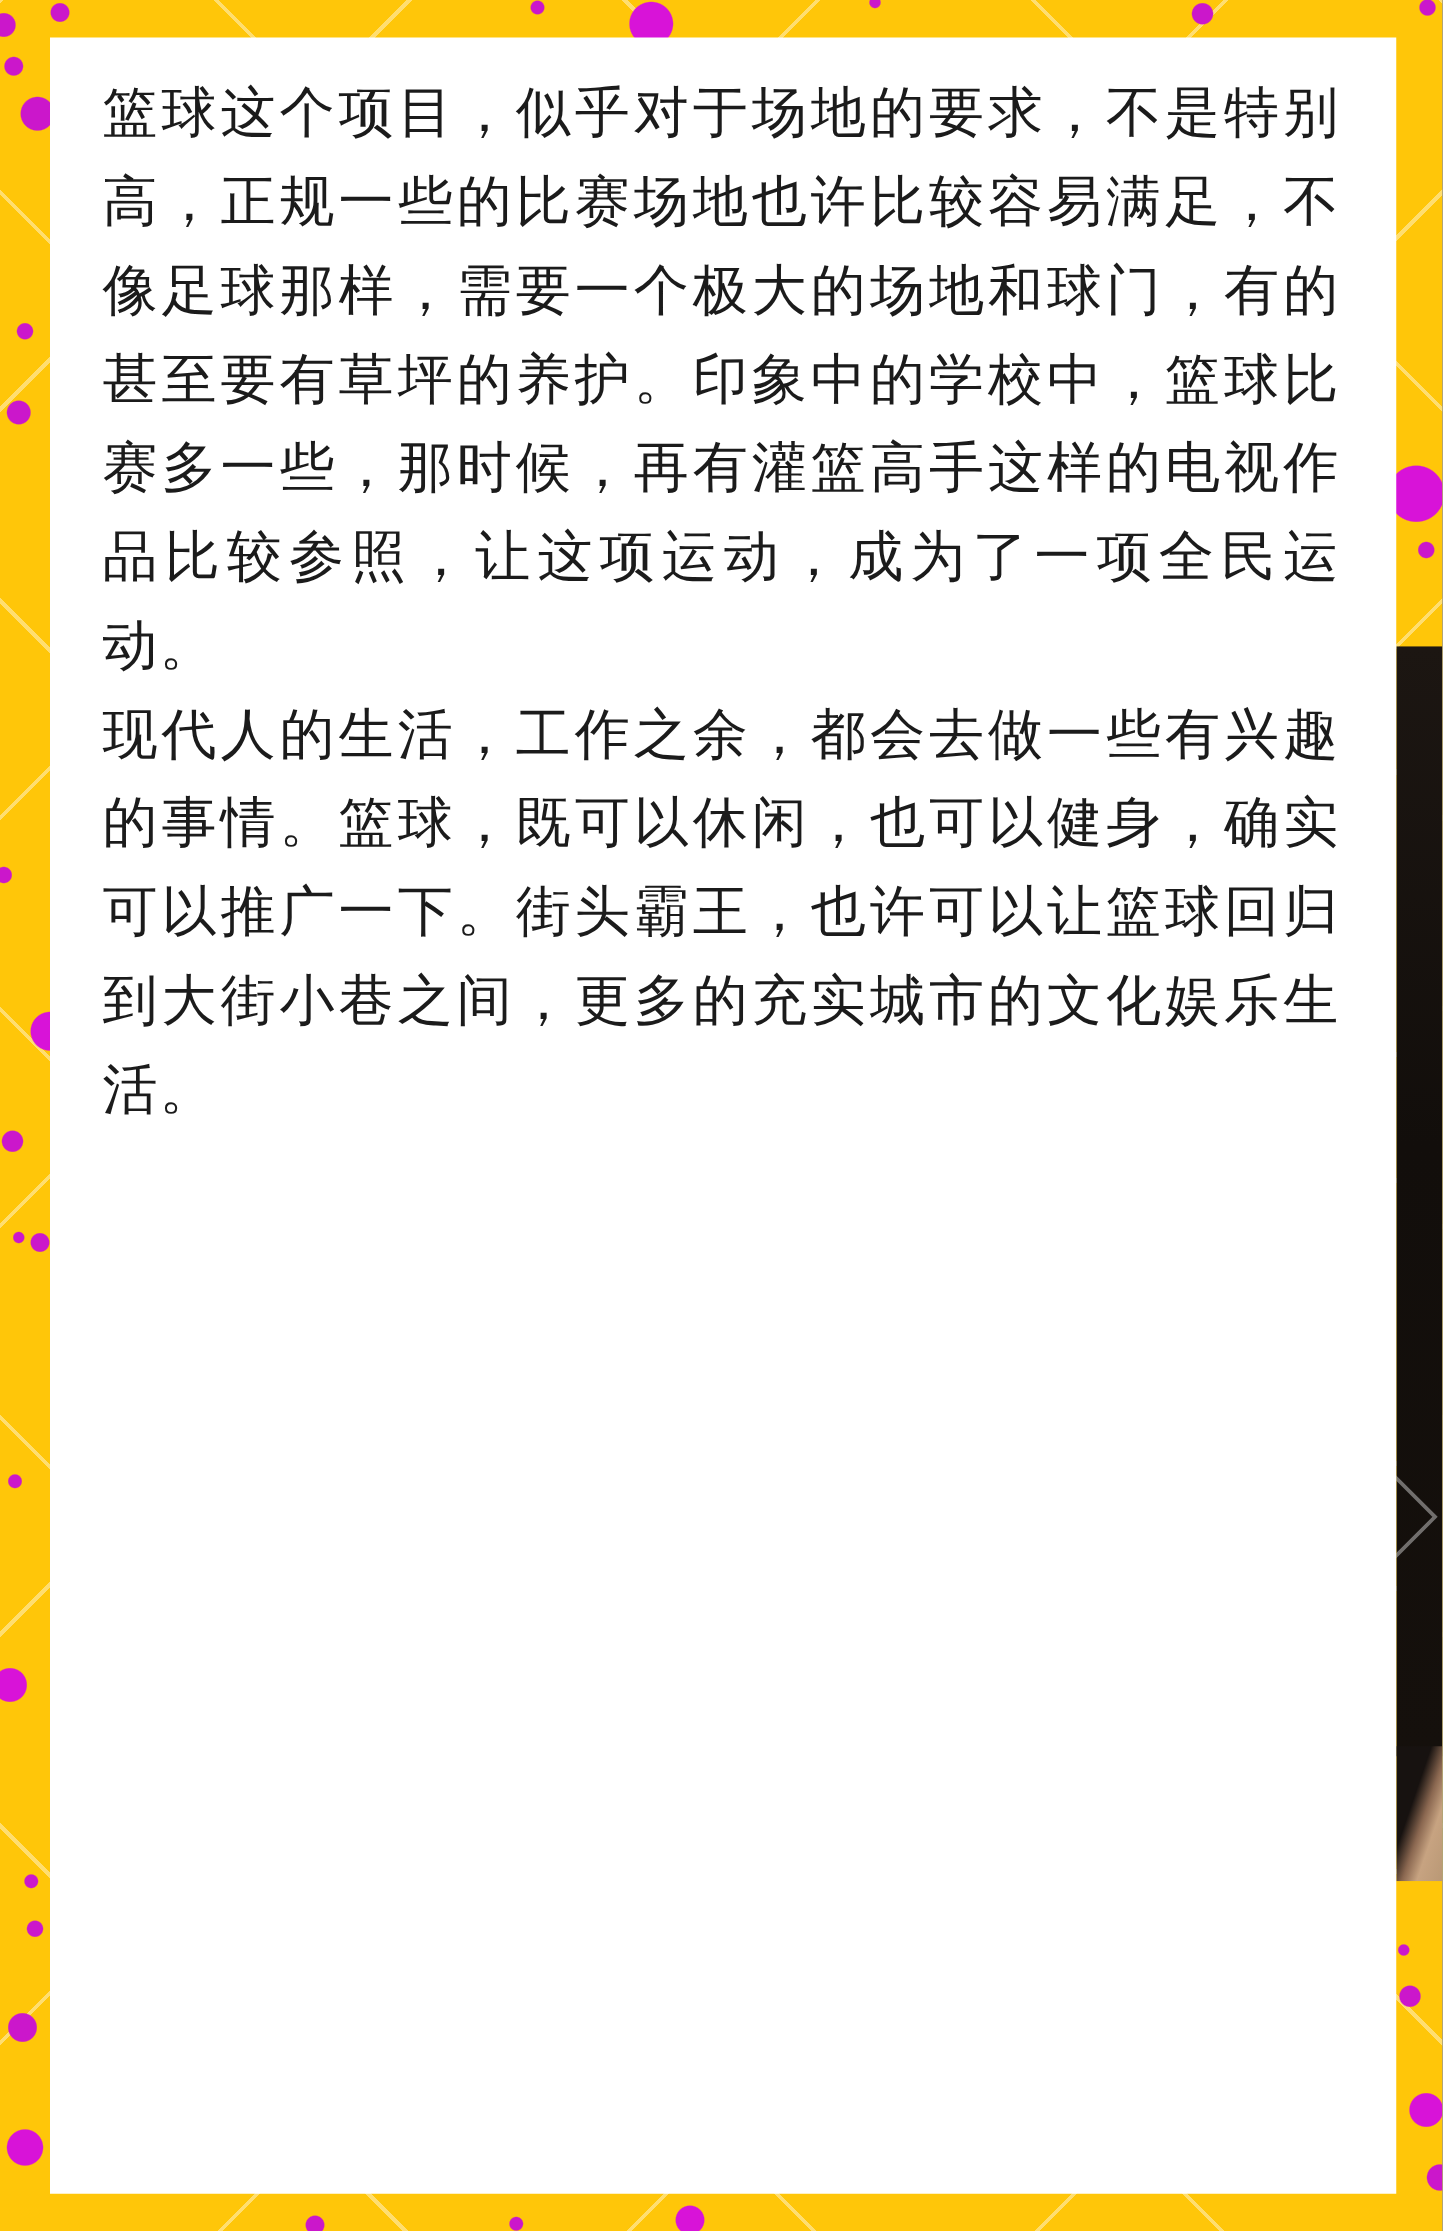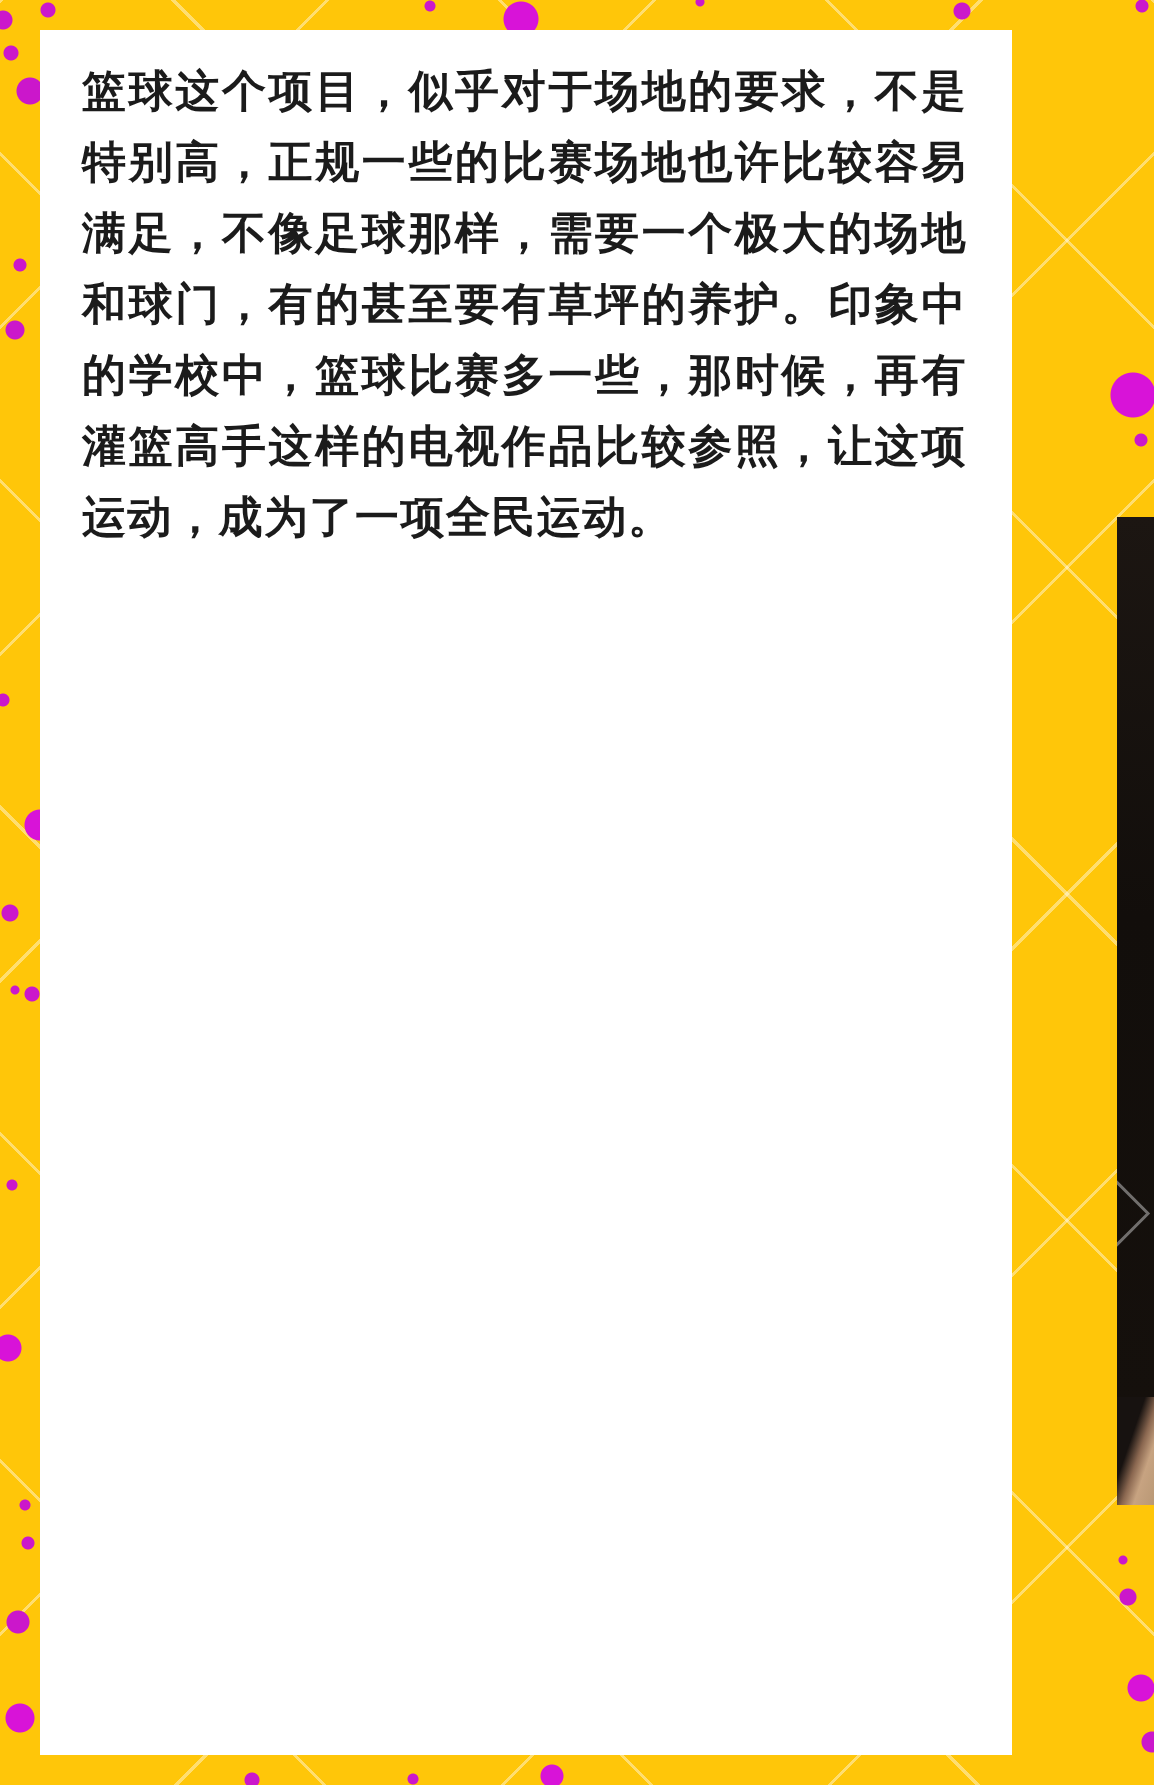--- a/index.html
+++ b/index.html
@@ -96,27 +96,26 @@
     border-top: 3px solid rgba(190,190,190,0.55);
     border-right: 3px solid rgba(190,190,190,0.55);
     transform: rotate(45deg);
   }
 
   
   .panel {
     position: absolute;
     left: 40px;
     top: 30px;
-    width: 972px;
+    width: 1077px;
     height: 1725px;
     background: #ffffff;
     box-sizing: border-box;
     padding: 25px 45px 0 42px;
     overflow: hidden;
-    font-weight: bold;
   }
   .panel p {
     margin: 0;
     font-size: 44px;
     line-height: 71px;
     letter-spacing: 1.5px;
     color: #1b1b1b;
     text-align: justify;
     font-family: "Liberation Sans", sans-serif;
   }
@@ -130,15 +129,16 @@
   <div class="dots"></div>
 
   <div class="photo-strip">
     <div class="photo-dark"></div>
     <div class="photo-skin"></div>
     <div class="chevron"></div>
   </div>
 
   <div class="panel">
     <p>篮球这个项目，似乎对于场地的要求，不是特别高，正规一些的比赛场地也许比较容易满足，不像足球那样，需要一个极大的场地和球门，有的甚至要有草坪的养护。印象中的学校中，篮球比赛多一些，那时候，再有灌篮高手这样的电视作品比较参照，让这项运动，成为了一项全民运动。</p>
+    <p>现代人的生活，工作之余，都会去做一些有兴趣的事情。篮球，既可以休闲，也可以健身，确实可以推广一下。街头霸王，也许可以让篮球回归到大街小巷之间，更多的充实城市的文化娱乐生活。</p>
   </div>
 
 </div>
 
 </body></html>

